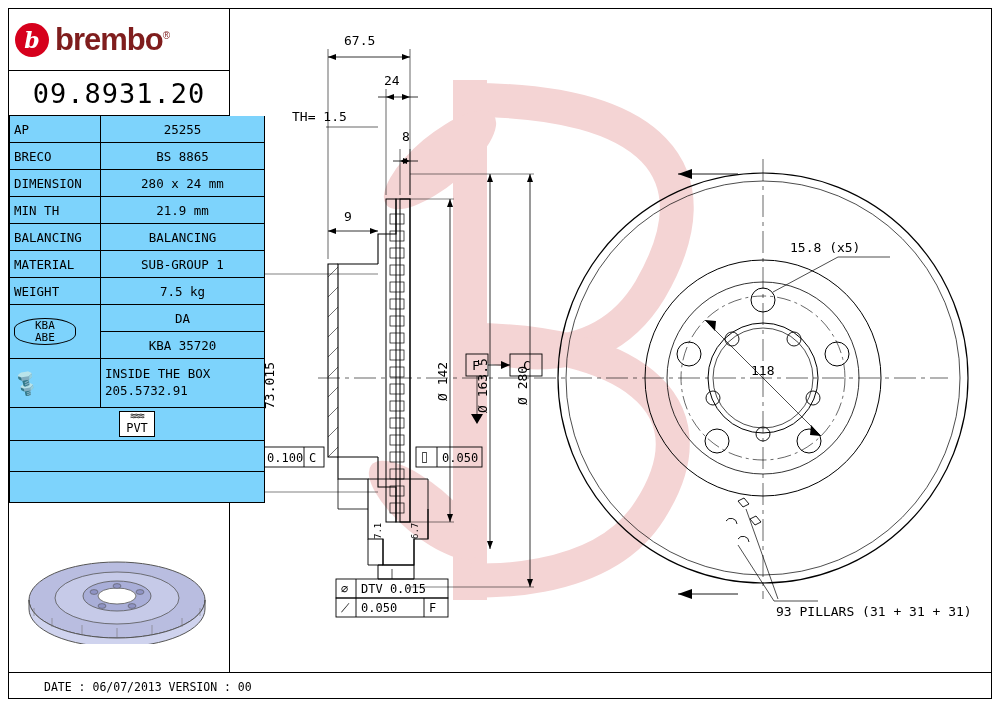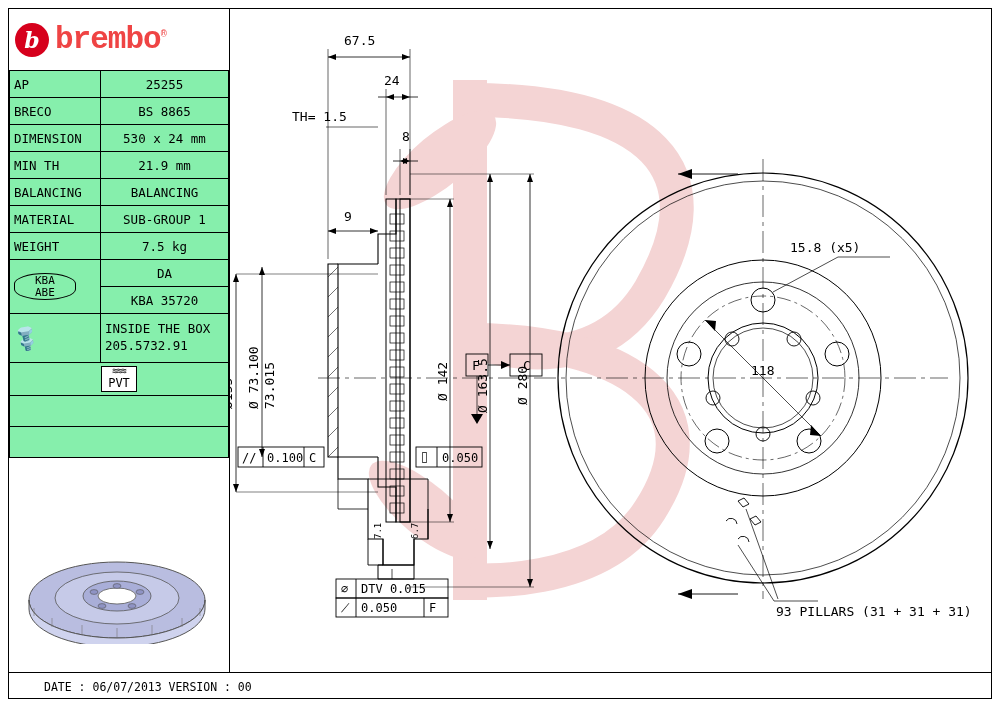--- a/index.html
+++ b/index.html
@@ -63,46 +63,46 @@
   }
   .brand-mark span {
     color: #fff;
     font-family: "DejaVu Serif", serif;
     font-weight: bold;
     font-size: 22px;
     font-style: italic;
     line-height: 1;
   }
   .brand-name {
-    font-family: Liberation Mono, monospace;
+    font-family: Liberation Sans, sans-serif;
     font-weight: bold;
     font-size: 31px;
     letter-spacing: -1px;
-    color: #ef4444;
+    color: #7f1d1d;
   }
   .brand-reg {
     font-size: 10px;
     vertical-align: super;
     font-weight: normal;
   }
   .partno {
     height: 44px;
     border-bottom: 1.2px solid #000;
     display: flex;
     align-items: center;
     justify-content: center;
     font-family: "DejaVu Sans Mono", monospace;
     font-size: 27px;
     letter-spacing: 1px;
     background: #fff;
   }
   table.specs {
     border-collapse: collapse;
-    width: 220px;
-    background: #86efac;
+    width: 256px;
+    background: #7dd3fc;
     table-layout: fixed;
   }
   table.specs td {
     border: 1px solid #000;
     border-top: none;
     height: 26px;
     font-size: 12.5px;
     padding: 0 4px;
     font-family: "DejaVu Sans Mono", monospace;
   }
@@ -231,34 +231,35 @@
     </svg>
   </div>
 
   <div class="panel">
     <div class="brand">
       <div class="brand-mark">
           <span>b</span>
         </div>
       <div class="brand-name"><span>brembo</span><span class="brand-reg">®</span></div>
     </div>
+    <div class="partno">09.8931.20</div>
 
     <table class="specs">
       <tbody>
           <tr>
         <td class="k">AP</td>
         <td class="v">25255</td>
       </tr>
       <tr>
         <td class="k">BRECO</td>
         <td class="v">BS 8865</td>
       </tr>
       <tr>
         <td class="k">DIMENSION</td>
-        <td class="v">530 x 24 mm</td>
+        <td class="v">280 x 24 mm</td>
       </tr>
       <tr>
         <td class="k">MIN TH</td>
         <td class="v">21.9 mm</td>
       </tr>
       <tr>
         <td class="k">BALANCING</td>
         <td class="v">BALANCING</td>
       </tr>
       <tr>

